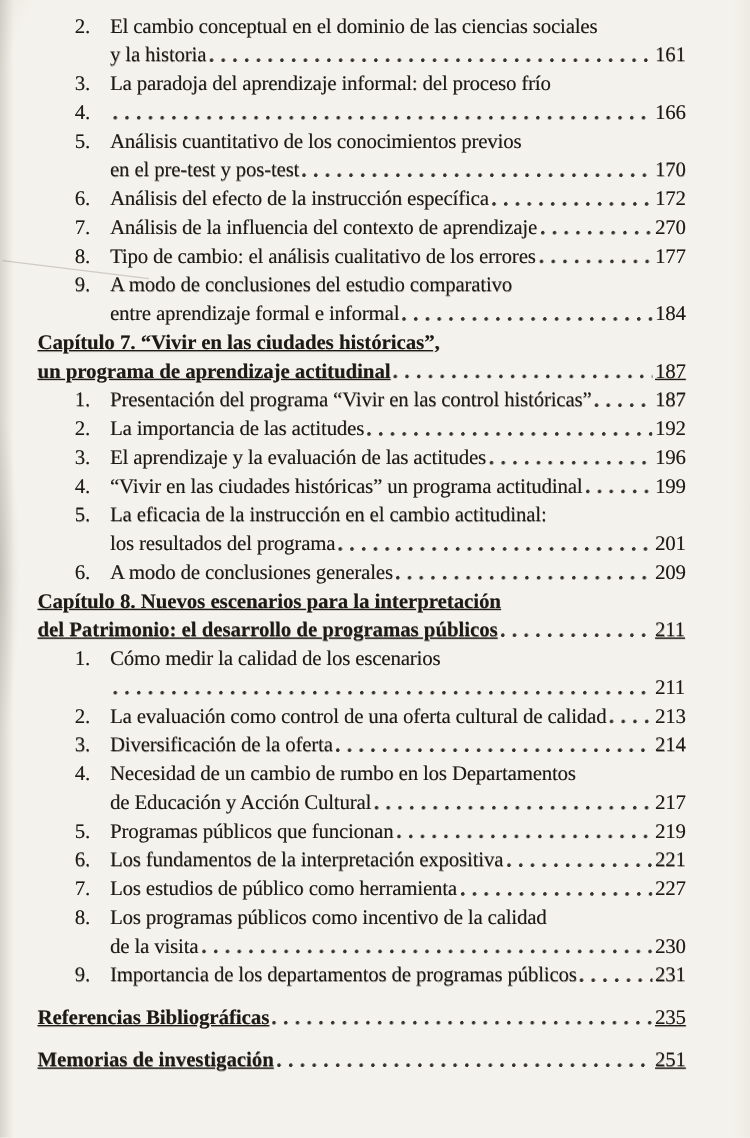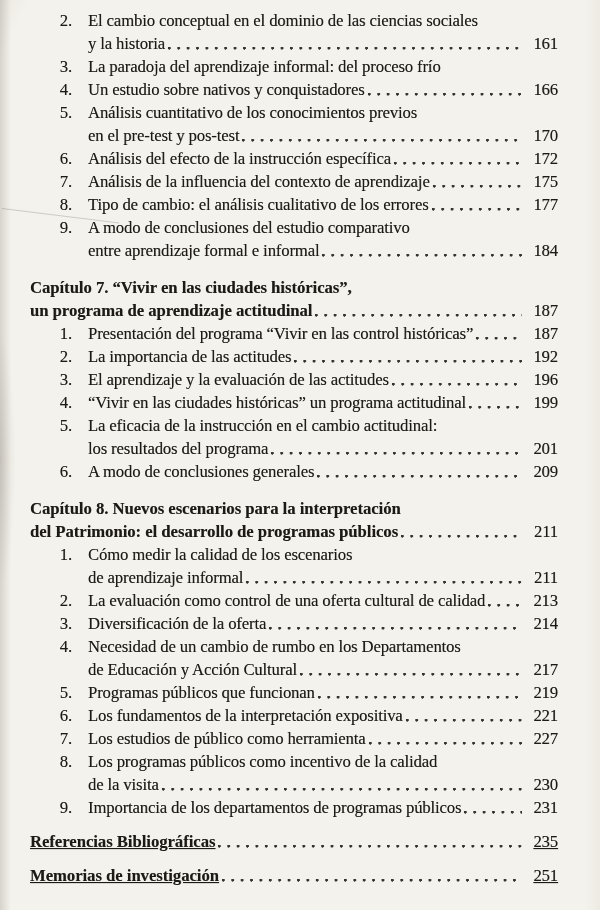--- a/index.html
+++ b/index.html
@@ -36,23 +36,23 @@
     text-shadow:0.3px 0.3px 0 rgba(25,22,18,0.45);
   }
   .numcol{flex:0 0 58px;text-align:right;padding-right:16px;box-sizing:border-box;}
   .text{flex:0 1 auto;white-space:nowrap;}
   .leader{
     flex:1 1 auto;min-width:4px;height:5px;
     align-self:flex-end;margin:0 2px 4px 2px;
     background:radial-gradient(circle at 2.2px 2.2px, #35322c 1.25px, rgba(0,0,0,0) 1.6px);
     background-size:9.4px 5px;background-repeat:repeat-x;
   }
-  .pagenum{flex:0 0 34px;text-align:right;white-space:nowrap;}
+  .pagenum{flex:0 0 34px;white-space:nowrap;}
   .entry-chapter .text, .entry-standalone .text{font-weight:bold;letter-spacing:0;}
-  .entry-chapter{margin-top:14px;}
+  .entry-chapter{margin-top:0;text-decoration:underline;}
   .entry-standalone{margin-top:11px;text-decoration:underline;}
 </style>
 </head>
 <body>
 
 <div class="page">
   <div class="artifact a-edge"></div>
   <div class="artifact a-scratch"></div>
   <div class="artifact a-smudge"></div>
   <div class="toc" id="toc">
@@ -70,21 +70,20 @@
       </div>
       <div class="entry entry-item">
         <div class="row">
           <span class="numcol">3.</span>
           <span class="text">La paradoja del aprendizaje informal: del proceso frío</span>
         </div>
       </div>
       <div class="entry entry-item">
         <div class="row">
           <span class="numcol">4.</span>
-          <span class="text">Un estudio sobre nativos y conquistadores</span>
           <span class="leader"></span>
           <span class="pagenum">166</span>
         </div>
       </div>
       <div class="entry entry-item">
         <div class="row">
           <span class="numcol">5.</span>
           <span class="text">Análisis cuantitativo de los conocimientos previos</span>
         </div>
         <div class="row">
@@ -100,21 +99,21 @@
           <span class="text">Análisis del efecto de la instrucción específica</span>
           <span class="leader"></span>
           <span class="pagenum">172</span>
         </div>
       </div>
       <div class="entry entry-item">
         <div class="row">
           <span class="numcol">7.</span>
           <span class="text">Análisis de la influencia del contexto de aprendizaje</span>
           <span class="leader"></span>
-          <span class="pagenum">175</span>
+          <span class="pagenum">270</span>
         </div>
       </div>
       <div class="entry entry-item">
         <div class="row">
           <span class="numcol">8.</span>
           <span class="text">Tipo de cambio: el análisis cualitativo de los errores</span>
           <span class="leader"></span>
           <span class="pagenum">177</span>
         </div>
       </div>
@@ -202,21 +201,20 @@
           <span class="pagenum">211</span>
         </div>
       </div>
       <div class="entry entry-item">
         <div class="row">
           <span class="numcol">1.</span>
           <span class="text">Cómo medir la calidad de los escenarios</span>
         </div>
         <div class="row">
           <span class="numcol"></span>
-          <span class="text">de aprendizaje informal</span>
           <span class="leader"></span>
           <span class="pagenum">211</span>
         </div>
       </div>
       <div class="entry entry-item">
         <div class="row">
           <span class="numcol">2.</span>
           <span class="text">La evaluación como control de una oferta cultural de calidad</span>
           <span class="leader"></span>
           <span class="pagenum">213</span>

